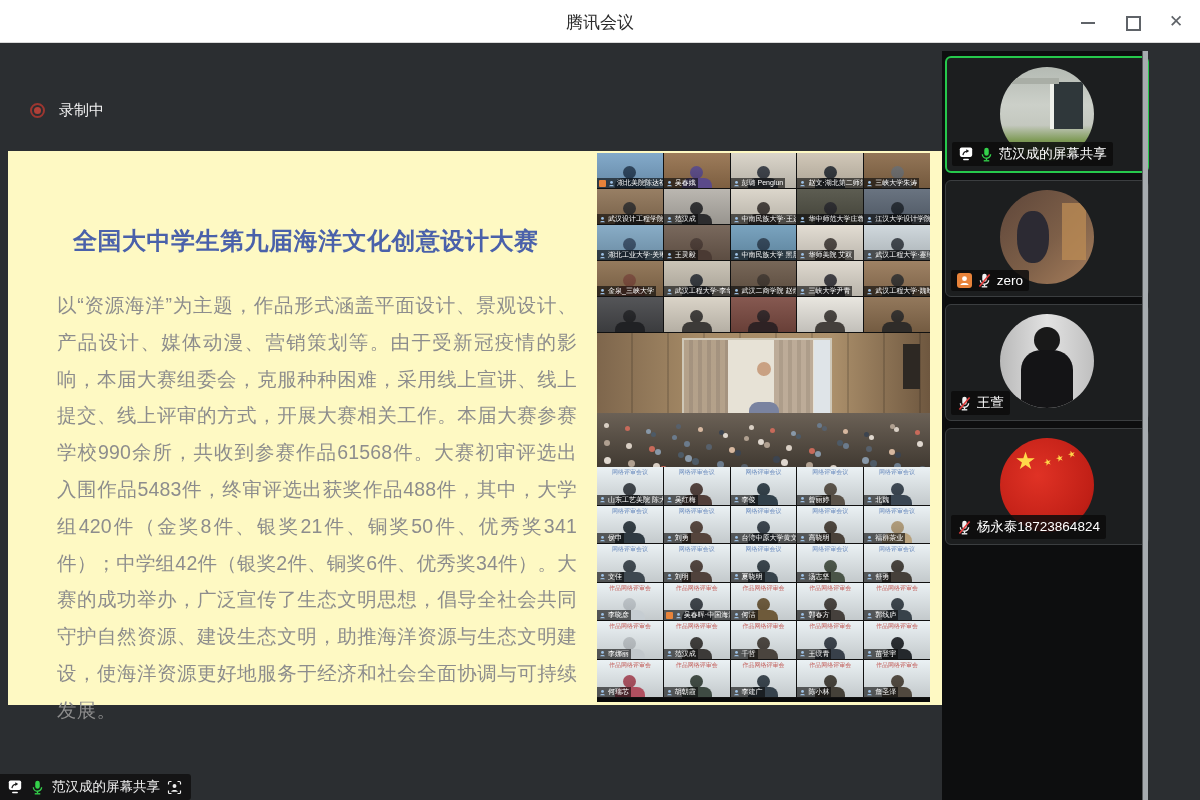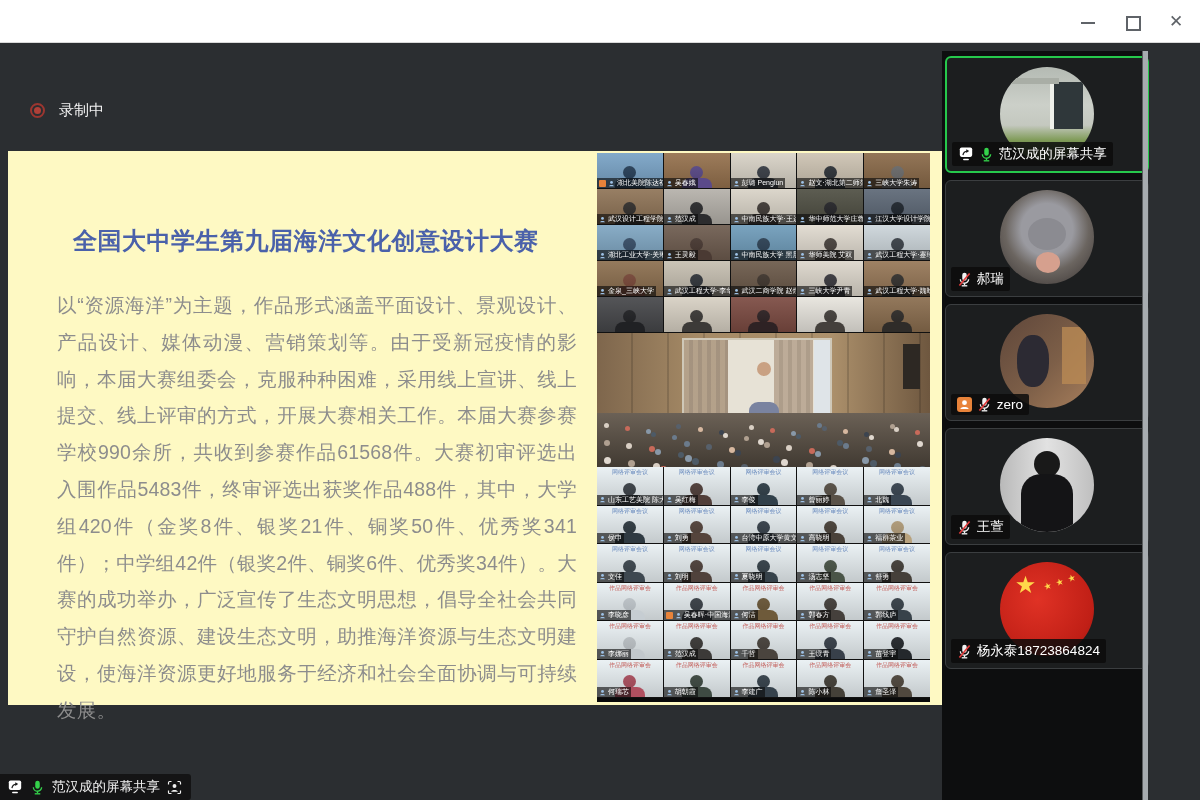--- a/index.html
+++ b/index.html
@@ -127,20 +127,21 @@
   
   .sb-scroll { position:absolute; right:0; top:0; width:6px; height:757px; background:#a7acb0;
                border-left:1px solid #5a5d5f; }
 </style>
 </head>
 <body>
 
 <div>
 
   <div class="titlebar">
+    <div class="titlebar-title">腾讯会议</div>
     <div class="win-controls">
       <span class="wc wc-min"></span>
       <span class="wc wc-max"></span>
       <span class="wc wc-close">✕</span>
     </div>
   </div>
 
   <div class="main">
     <div class="stage">
 
@@ -930,35 +931,20 @@
                   <rect x="7" y="1" width="6" height="10.5" rx="3" fill="#34d24b"></rect>
                   <path d="M4.5 9.5a5.5 5.5 0 0 0 11 0" fill="none" stroke="#34d24b" stroke-width="1.8"></path>
                   <line x1="10" y1="15.3" x2="10" y2="17.6" stroke="#34d24b" stroke-width="1.8"></line>
                   <line x1="6.3" y1="18.4" x2="13.7" y2="18.4" stroke="#34d24b" stroke-width="1.8"></line>
                 </svg>
               </span>
               <span class="tile-name">范汉成的屏幕共享</span>
             </div>
           </div>
           <div class="side-tile">
-            <div class="avatar av-cat"></div>
-            <div class="tile-label">
-              <span class="icon">
-                <svg viewBox="0 0 20 20" width="15" height="15">
-                  <rect x="7" y="1" width="6" height="10.5" rx="3" fill="#f2f2f2"></rect>
-                  <path d="M4.5 9.5a5.5 5.5 0 0 0 11 0" fill="none" stroke="#f2f2f2" stroke-width="1.8"></path>
-                  <line x1="10" y1="15.3" x2="10" y2="17.6" stroke="#f2f2f2" stroke-width="1.8"></line>
-                  <line x1="6.3" y1="18.4" x2="13.7" y2="18.4" stroke="#f2f2f2" stroke-width="1.8"></line>
-                  <line x1="3.2" y1="18" x2="16.8" y2="2" stroke="#e23b3b" stroke-width="2.2"></line>
-                </svg>
-              </span>
-              <span class="tile-name">郝瑞</span>
-            </div>
-          </div>
-          <div class="side-tile">
             <div class="avatar av-camera"></div>
             <div class="tile-label">
               <span class="icon">
                 <svg viewBox="0 0 20 20" width="15" height="15">
                   <rect width="20" height="20" rx="4" fill="#e8833a"></rect>
                   <circle cx="10" cy="7.5" r="3.2" fill="#fff"></circle>
                   <path d="M4.5 16c.8-3.4 10.2-3.4 11 0z" fill="#fff"></path>
                 </svg>
               </span>
               <span class="icon">

